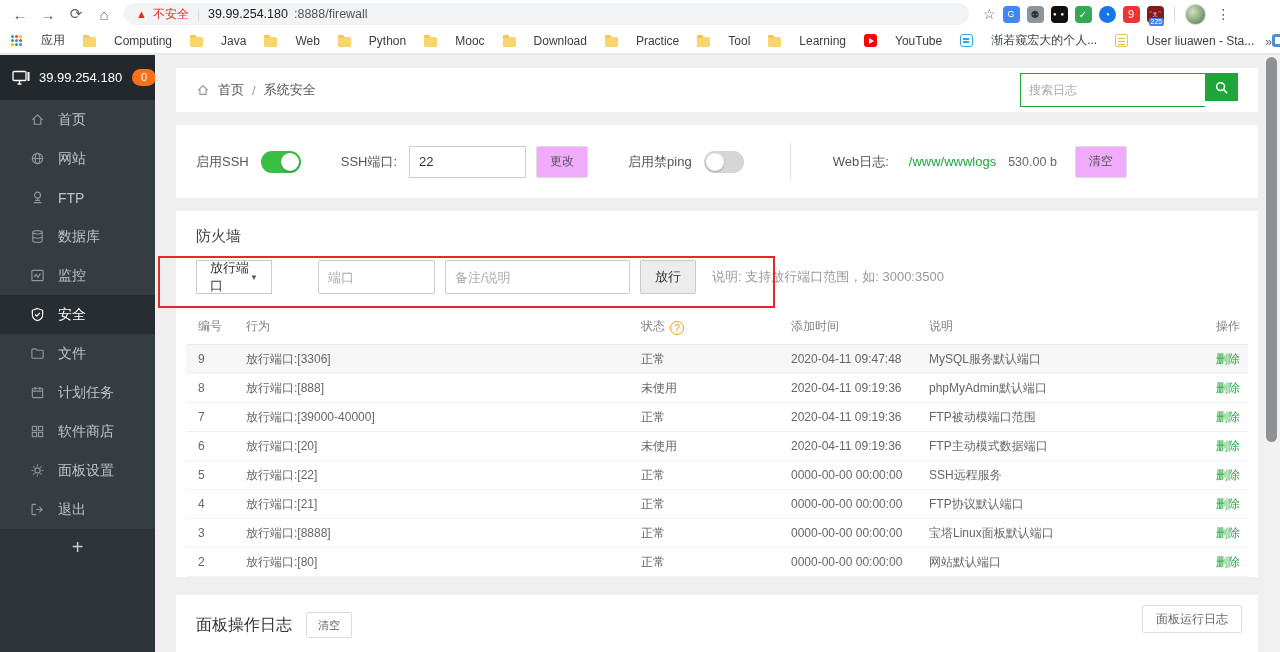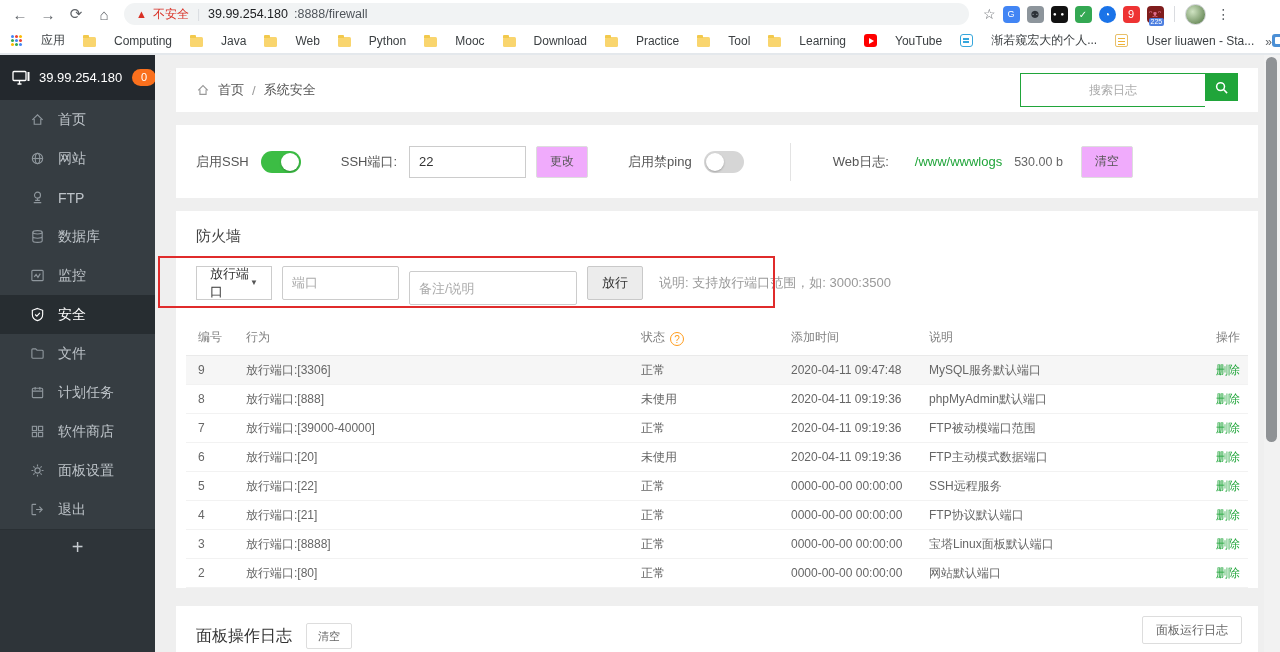--- a/index.html
+++ b/index.html
@@ -66,45 +66,45 @@
 
   
   .main { flex:1; background:#efefef; padding:13px 22px 0 21px; position:relative; overflow:hidden; }
   .card { background:#fff; }
 
   .crumb-card { height:44px; display:flex; align-items:center; padding:0 20px; margin-bottom:13px; }
   .crumb { display:flex; align-items:center; gap:8px; font-size:13px; color:#555; }
   .crumb svg { color:#999; }
   .crumb .sep { color:#999; }
   .search { margin-left:auto; display:flex; }
-  .search input { width:185px; height:28px; border:1px solid #20a53a; border-right:none; padding:16px 8px; font-size:12px; color:#ec4899; outline:none;text-align:center; }
+  .search input { width:185px; height:28px; border:1px solid #20a53a; border-right:none; padding:16px 8px; font-size:12px; color:#ec4899; outline:none; }
   .search input::placeholder { color:#aaa; }
   .search-btn { width:33px; height:28px; background:#20a53a; border:none; display:flex; align-items:center; justify-content:center; cursor:pointer; }
 
   .ssh-card { height:73px; display:flex; align-items:center; padding:0 20px; margin-bottom:13px; font-size:13px; color:#555; }
   .toggle { width:40px; height:22px; border-radius:11px; position:relative; cursor:pointer; flex:none; }
   .toggle .knob { width:18px; height:18px; background:#fff; border-radius:50%; position:absolute; top:2px; box-shadow:0 1px 2px rgba(0,0,0,.25); }
   .toggle.on { background:#3cbd44; } .toggle.on .knob { right:2px; }
   .toggle.off { background:#d6d6d6; } .toggle.off .knob { left:2px; }
   .ssh-card .lbl { margin-right:12px; } .gap40 { width:40px; }
   .ssh-port-input { width:117px; height:32px; border:1px solid #ccc; padding:0 9px; font-size:13px; color:#333; margin-right:10px; }
   .btn { height:32px; padding:0 13px; background:#f0abfc; border:1px solid #ddd; border-radius:2px; font-size:12px; color:#555; cursor:pointer; }
   .ssh-divider { width:1px; height:38px; background:#e3e3e3; margin:0 42px 0 46px; }
-  .weblog-path { color:#20a53a; text-decoration:none; margin:0 12px 0 26px; }
+  .weblog-path { color:#20a53a; text-decoration:none; margin:0 12px 0 20px; }
   .weblog-size { color:#666; margin-right:18px; font-size:12.5px; }
 
   .fw-card { position:relative; margin-bottom:18px; }
   .fw-title { font-size:15px; color:#444; padding:16px 20px 12px; }
   .annotation-red { position:absolute; left:-18px; top:45px; width:617px; height:52px; border:2px solid #e02b2b; pointer-events:none; z-index:5; }
   .fw-form { display:flex; align-items:center; gap:10px; padding:2px 20px 14px; }
   .fw-select { height:34px; width:76px; border:1px solid #ccc; border-radius:0; background:#fff; display:flex; align-items:center; justify-content:space-between; padding:0 13px; font-size:13px; color:#333; cursor:pointer; }
   .fw-select .car { font-size:8px; color:#555; }
   .fw-input { height:34px; border:1px solid #ccc; border-radius:2px; padding:0 9px; font-size:13px; color:#333; outline:none; }
   .fw-input::placeholder { color:#aaa; }
-  .in-port { width:117px; } .in-note { width:168px;margin-top:11px; }
+  .in-port { width:117px;margin-left:36px; } .in-note { width:185px; }
   .fw-submit { height:34px; padding:0 14px; background:#ececec; border:1px solid #c9c9c9; border-radius:2px; font-size:13px; color:#333; cursor:pointer; }
   .fw-hint { font-size:13px; color:#999; margin-left:6px; }
 
   table.fw-table { width:calc(100% - 20px); margin:2px 10px 12px; border-collapse:collapse; table-layout:fixed; font-size:12px; }
   .fw-table th { text-align:left; font-weight:normal; color:#808080; padding:8px 0 9px; border-bottom:1px solid #eaeaea; }
   .fw-table td { color:#666; height:29px; padding:0; border-bottom:1px solid #f2f2f2; }
   .fw-table th:first-child, .fw-table td:first-child { padding-left:12px; }
   .c-id{width:60px;} .c-act{width:395px;} .c-st{width:150px;} .c-tm{width:138px;} .c-ds{width:auto;} .c-op{width:52px;}
   .fw-table .op { text-align:right; padding-right:8px; }
   .fw-table a.del { color:#20a53a; text-decoration:none; cursor:pointer; }

